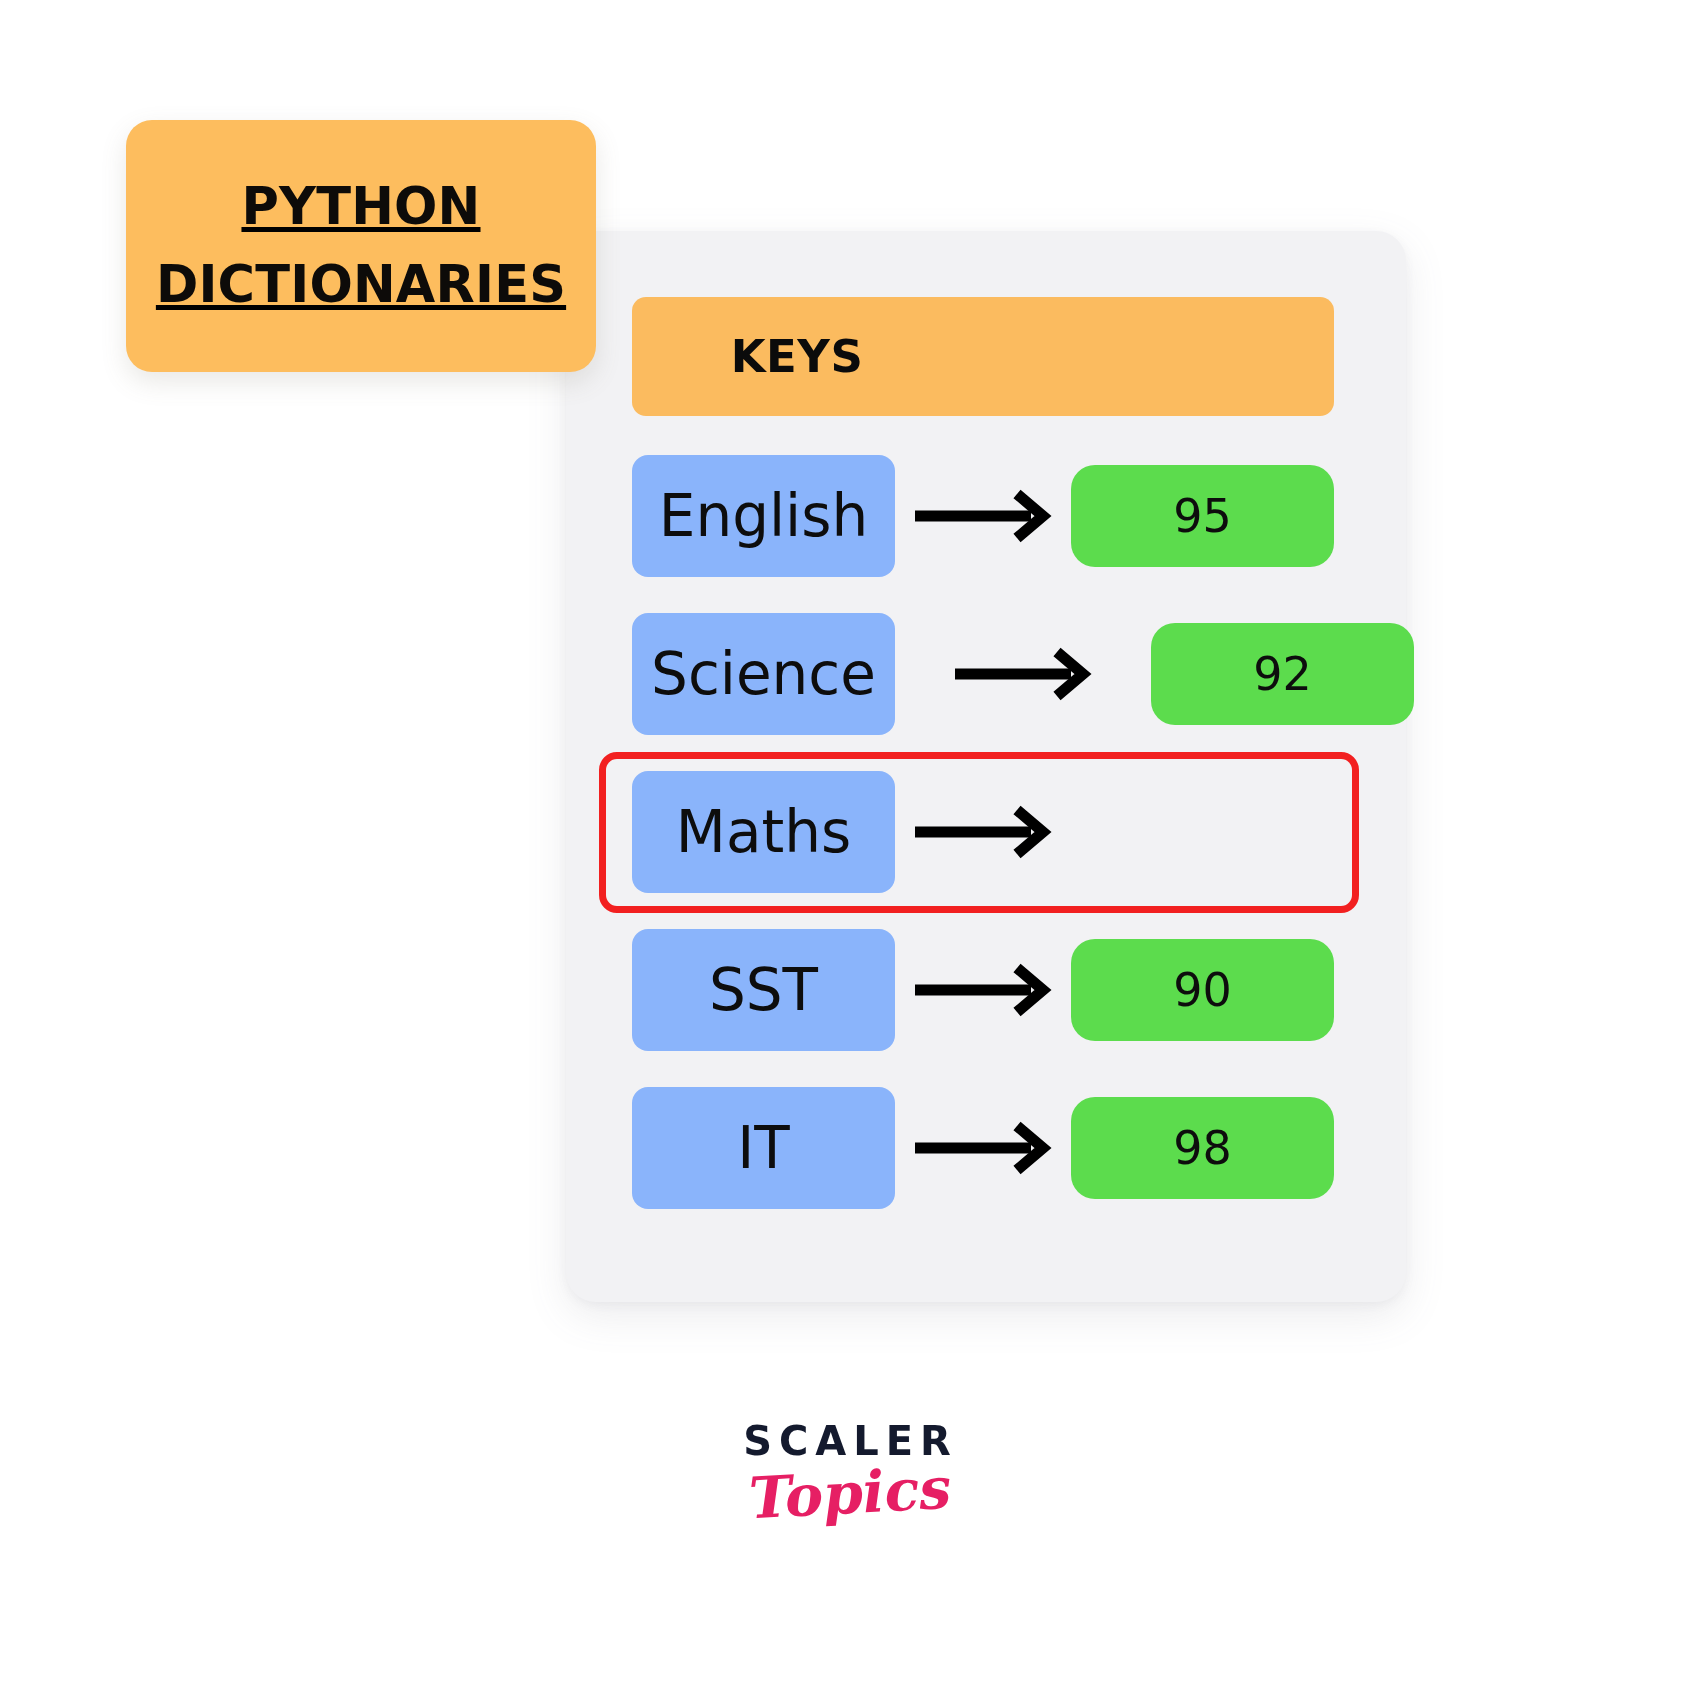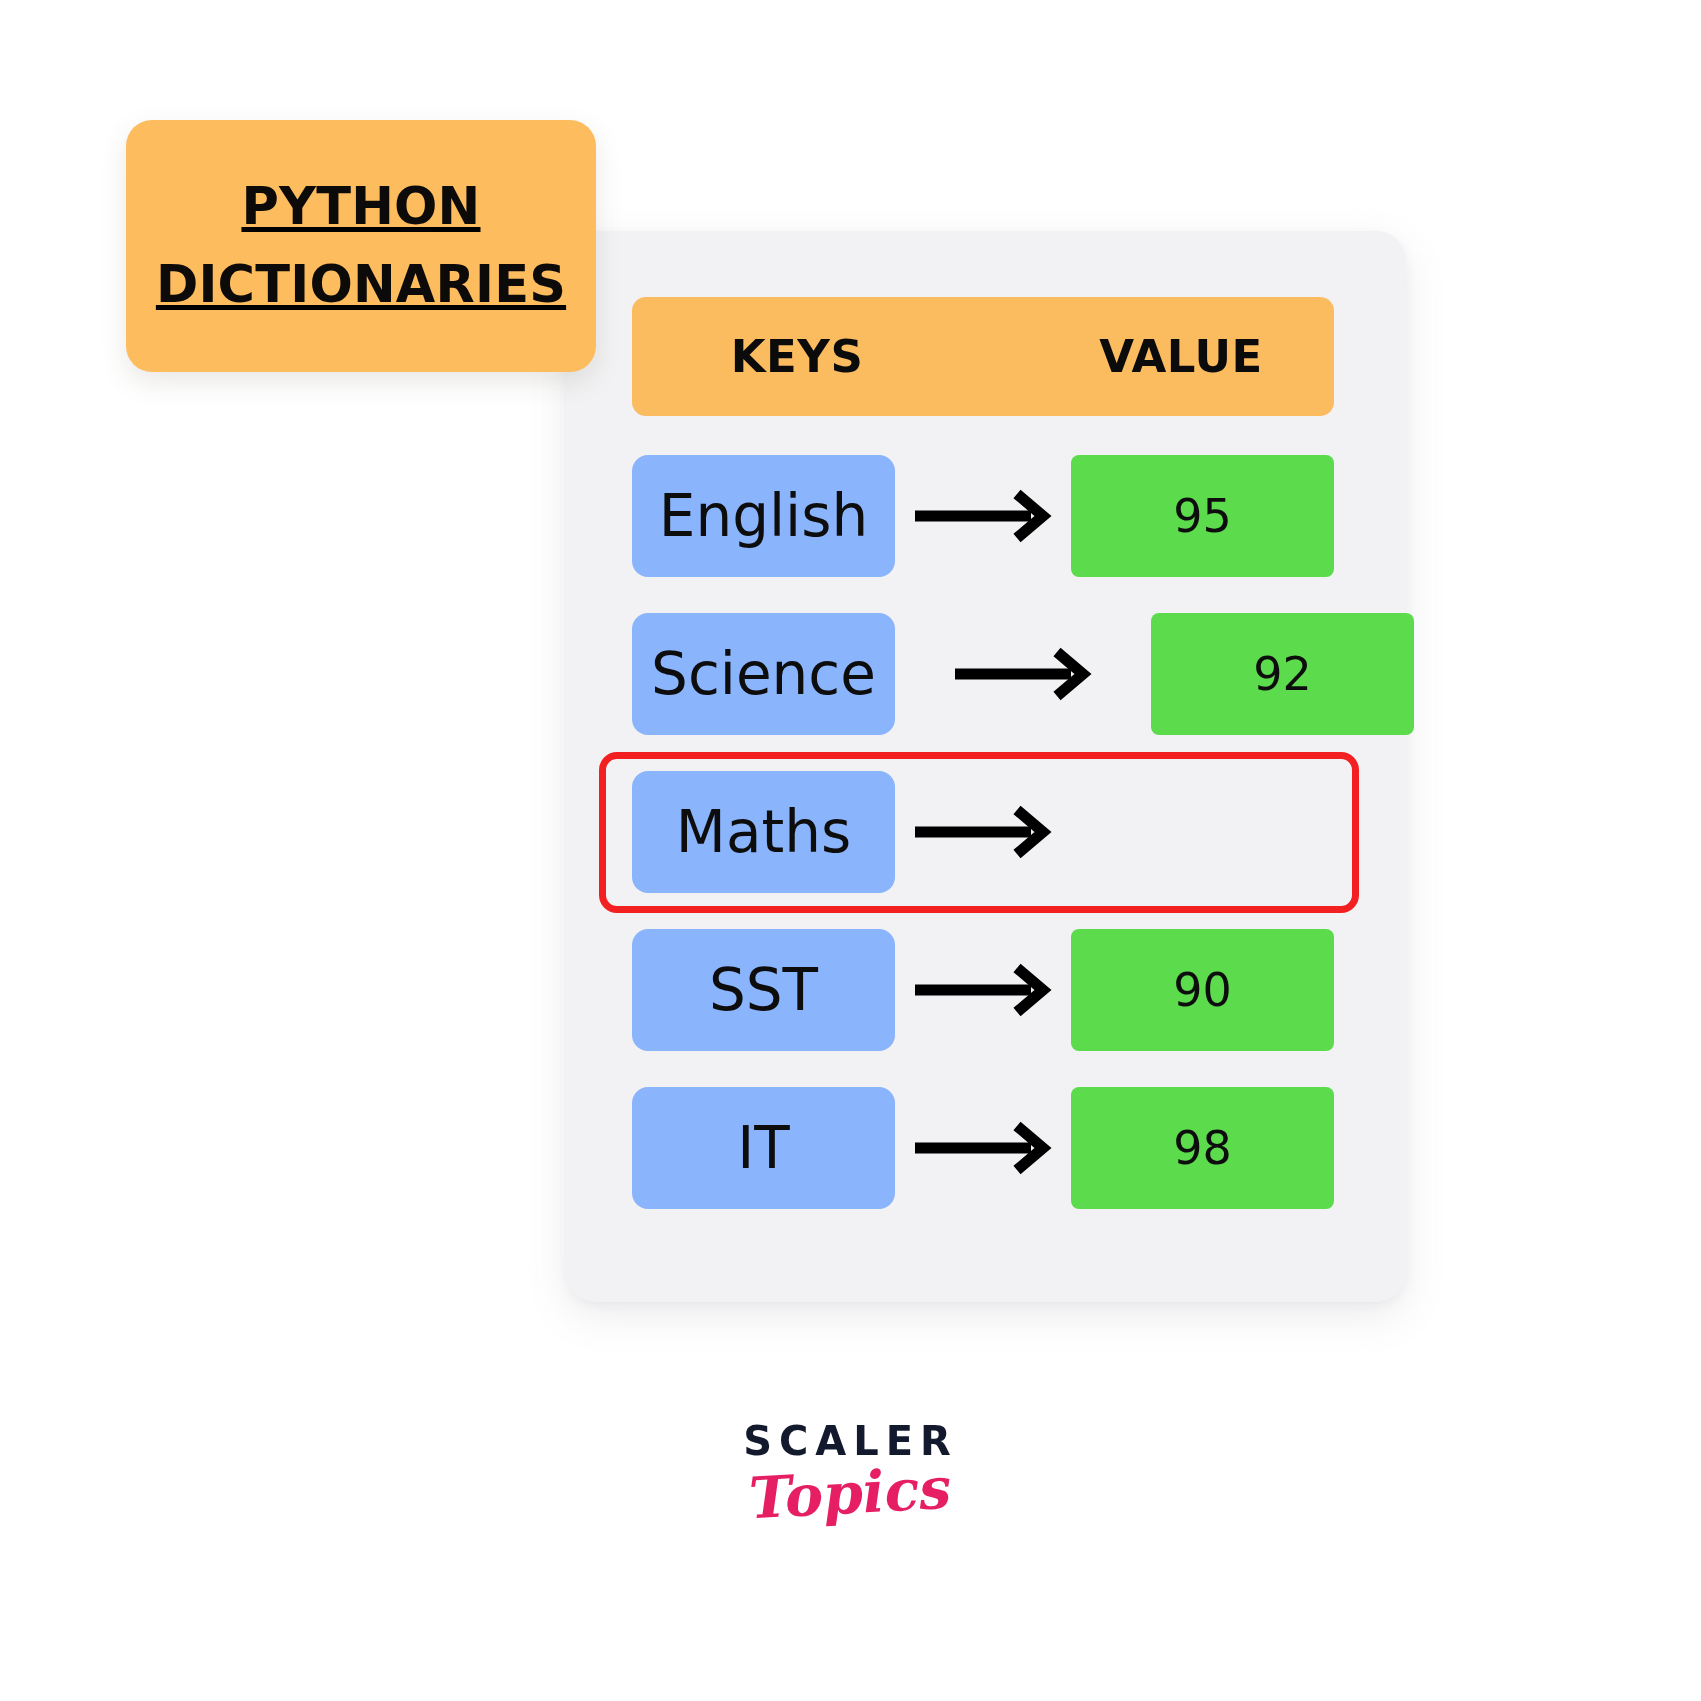--- a/index.html
+++ b/index.html
@@ -119,23 +119,23 @@
     height: 122px;
     display: flex;
     align-items: center;
     justify-content: center;
     flex: none;
   }
   .arrow-cell svg { display: block; }
 
   .value-box {
     width: 263px;
-    height: 122px;
+    height: 102px;
     background: #5cdc4d;
-    border-radius: 8px;
+    border-radius: 24px;
     display: flex;
     align-items: center;
     justify-content: center;
     font-family: "DejaVu Sans", sans-serif;
     font-weight: normal;
     font-size: 46px;
     color: #0d0d0d;
     flex: none;
   }
 
@@ -190,21 +190,20 @@
   <div id="title-badge">
     <div id="title-text">PYTHON
 DICTIONARIES</div>
   </div>
 
   <div id="card">
 
     <div id="header-row">
       <div id="header-keys" class="header-cell">KEYS</div>
       <div id="header-gap"></div>
-      <div id="header-value" class="header-cell">VALUE</div>
     </div>
 
     <div id="rows-host">
         <div class="row row-0">
           <div class="key-box">English</div>
           <div class="arrow-cell">
             <svg width="140" height="58" viewBox="0 0 140 58" aria-hidden="true">
               <path d="M2 29 H118" stroke="#000" stroke-width="11" stroke-linecap="butt" fill="none"></path>
               <path d="M104 7 L130 29 L104 51" stroke="#000" stroke-width="11" fill="none" stroke-linecap="butt" stroke-linejoin="miter"></path>
             </svg>

